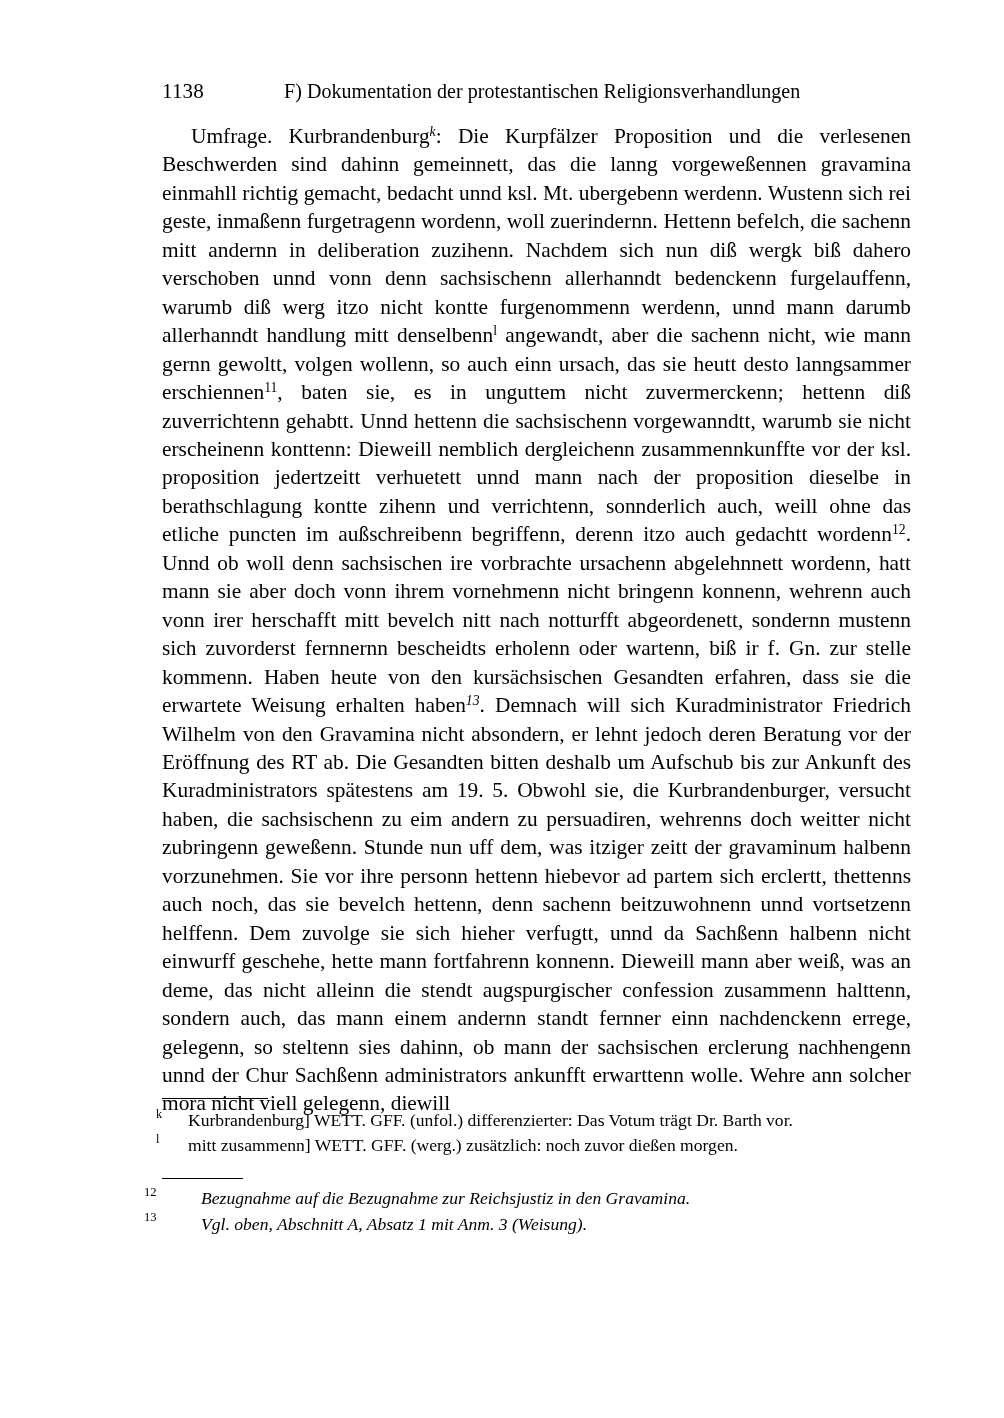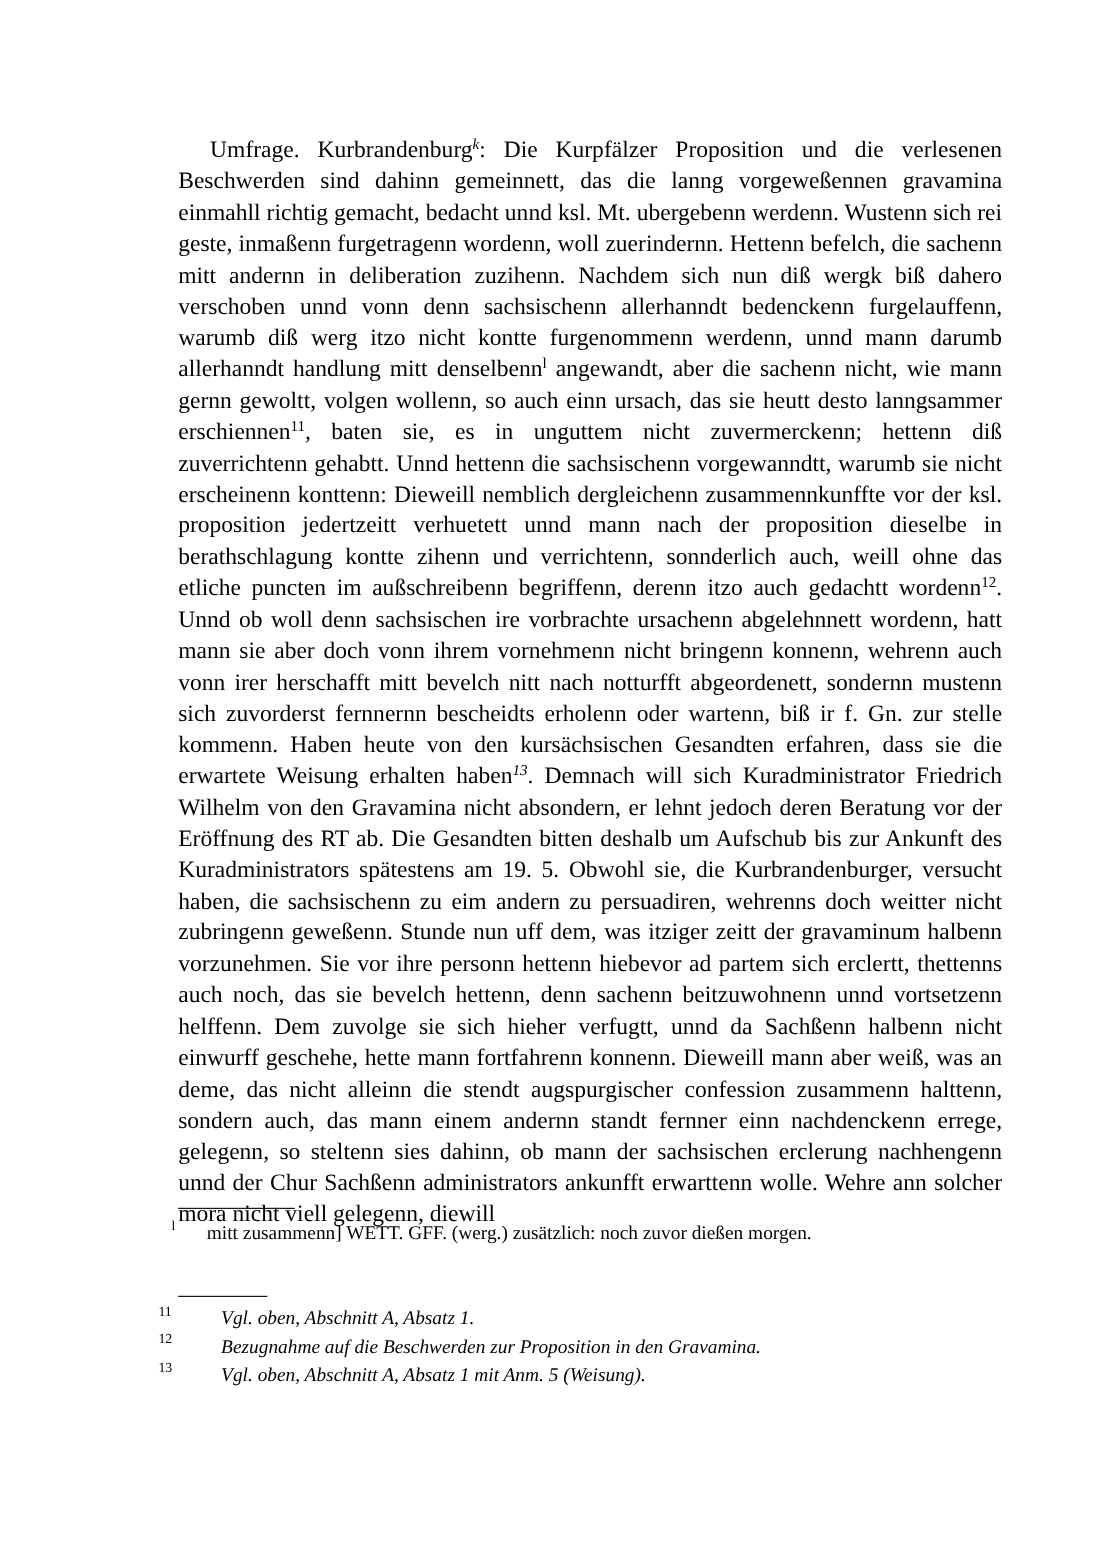--- a/index.html
+++ b/index.html
@@ -135,34 +135,37 @@
     min-width: 15px;
   }
   .fn-line .fn-gap { display: inline-block; width: 9px; }
   .fn-text { font-style: italic; }
 </style>
 </head>
 <body>
 
 <div class="page">
 
+  <div class="running-head">
+    <span class="folio">1138</span><span class="head-title">F) Dokumentation der protestantischen Religionsverhandlungen</span>
+  </div>
 
   <div class="body-block">
     <p><span id="body-flow"><span class="ital">Umfrage. Kurbrandenburg</span><sup class="note-ital">k</sup><span class="ital">: Die Kurpfälzer Proposition und die verlesenen Beschwerden sind</span><span> dahinn gemeinnett, das die lanng vorgeweßennen gravamina einmahll richtig gemacht, bedacht unnd ksl. Mt. ubergebenn werdenn. Wustenn sich rei geste, inmaßenn furgetragenn wordenn, woll zuerindernn. Hettenn befelch, die sachenn mitt andernn in deliberation zuzihenn. Nachdem sich nun diß wergk biß dahero verschoben unnd vonn denn sachsischenn allerhanndt bedenckenn furgelauffenn, warumb diß werg itzo nicht kontte furgenommenn werdenn, unnd mann darumb allerhanndt handlung mitt denselbenn</span><sup class="note">l</sup><span> angewandt, aber die sachenn nicht, wie mann gernn gewoltt, volgen wollenn, so auch einn ursach, das sie heutt desto lanngsammer erschiennen</span><sup class="note">11</sup><span>, baten sie, es in unguttem nicht zuvermerckenn; hettenn diß zuverrichtenn gehabtt. Unnd hettenn die sachsischenn vorgewanndtt, warumb sie nicht erscheinenn konttenn: Dieweill nemblich dergleichenn zusammennkunffte vor der ksl. proposition jedertzeitt verhuetett unnd mann nach der proposition dieselbe in berathschlagung kontte zihenn und verrichtenn, sonnderlich auch, weill ohne das etliche puncten im außschreibenn begriffenn, derenn itzo auch gedachtt wordenn</span><sup class="note">12</sup><span>. Unnd ob woll denn sachsischen ire vorbrachte ursachenn abgelehnnett wordenn, hatt mann sie aber doch vonn ihrem vornehmenn nicht bringenn konnenn, wehrenn auch vonn irer herschafft mitt bevelch nitt nach notturfft abgeordenett, sondernn mustenn sich zuvorderst fernnernn bescheidts erholenn oder wartenn, biß ir f. Gn. zur stelle kommenn. </span><span class="ital">Haben heute von den kursächsischen Gesandten erfahren, dass sie die erwartete Weisung erhalten haben</span><sup class="note-ital">13</sup><span class="ital">. Demnach will sich Kuradministrator Friedrich Wilhelm von den Gravamina nicht absondern, er lehnt jedoch deren Beratung vor der Eröffnung des RT ab. Die Gesandten bitten deshalb um Aufschub bis zur Ankunft des Kuradministrators spätestens am 19. 5. Obwohl sie, die Kurbrandenburger, versucht haben,</span><span> die sachsischenn zu eim andern zu persuadiren, wehrenns doch weitter nicht zubringenn geweßenn. Stunde nun uff dem, was itziger zeitt der gravaminum halbenn vorzunehmen. Sie vor ihre personn hettenn hiebevor ad partem sich erclertt, thettenns auch noch, das sie bevelch hettenn, denn sachenn beitzuwohnenn unnd vortsetzenn helffenn. Dem zuvolge sie sich hieher verfugtt, unnd da Sachßenn halbenn nicht einwurff geschehe, hette mann fortfahrenn konnenn. Dieweill mann aber weiß, was an deme, das nicht alleinn die stendt augspurgischer confession zusammenn halttenn, sondern auch, das mann einem andernn standt fernner einn nachdenckenn errege, gelegenn, so steltenn sies dahinn, ob mann der sachsischen erclerung nachhengenn unnd der Chur Sachßenn administrators ankunfft erwarttenn wolle. Wehre ann solcher mora nicht viell gelegenn, diewill</span></span></p>
   </div>
 
   <div class="apparatus">
     <div class="rule-short"></div>
     <div id="apparatus-list">
+        <div class="note-line"><span class="marker">k</span><span class="marker-gap"></span><span class="ital">Kurbrandenburg] WETT. GFF. (unfol.) differenzierter: Das Votum trägt Dr. Barth vor.</span></div>
         <div class="note-line"><span class="marker">l</span><span class="marker-gap"></span><span>mitt zusammenn</span><span class="ital">] WETT. GFF. (werg.) zusätzlich:</span><span> noch zuvor dießen morgen.</span></div>
       </div>
   </div>
 
   <div class="footnotes">
     <div class="rule-shorter"></div>
     <div id="footnote-list">
-        <div class="fn-line"><span class="fn-num">11</span><span class="fn-gap"></span><span class="fn-text">Vgl. oben, Abschnitt A, Absatz 1.</span></div>
-        <div class="fn-line"><span class="fn-num">12</span><span class="fn-gap"></span><span class="fn-text">Bezugnahme auf die Beschwerden zur Proposition in den Gravamina.</span></div>
-        <div class="fn-line"><span class="fn-num">13</span><span class="fn-gap"></span><span class="fn-text">Vgl. oben, Abschnitt A, Absatz 1 mit Anm. 5 (Weisung).</span></div>
+        <div class="fn-line"><span class="fn-num">12</span><span class="fn-gap"></span><span class="fn-text">Bezugnahme auf die Bezugnahme zur Reichsjustiz in den Gravamina.</span></div>
+        <div class="fn-line"><span class="fn-num">13</span><span class="fn-gap"></span><span class="fn-text">Vgl. oben, Abschnitt A, Absatz 1 mit Anm. 3 (Weisung).</span></div>
       </div>
   </div>
 
 </div>
 
 </body></html>

